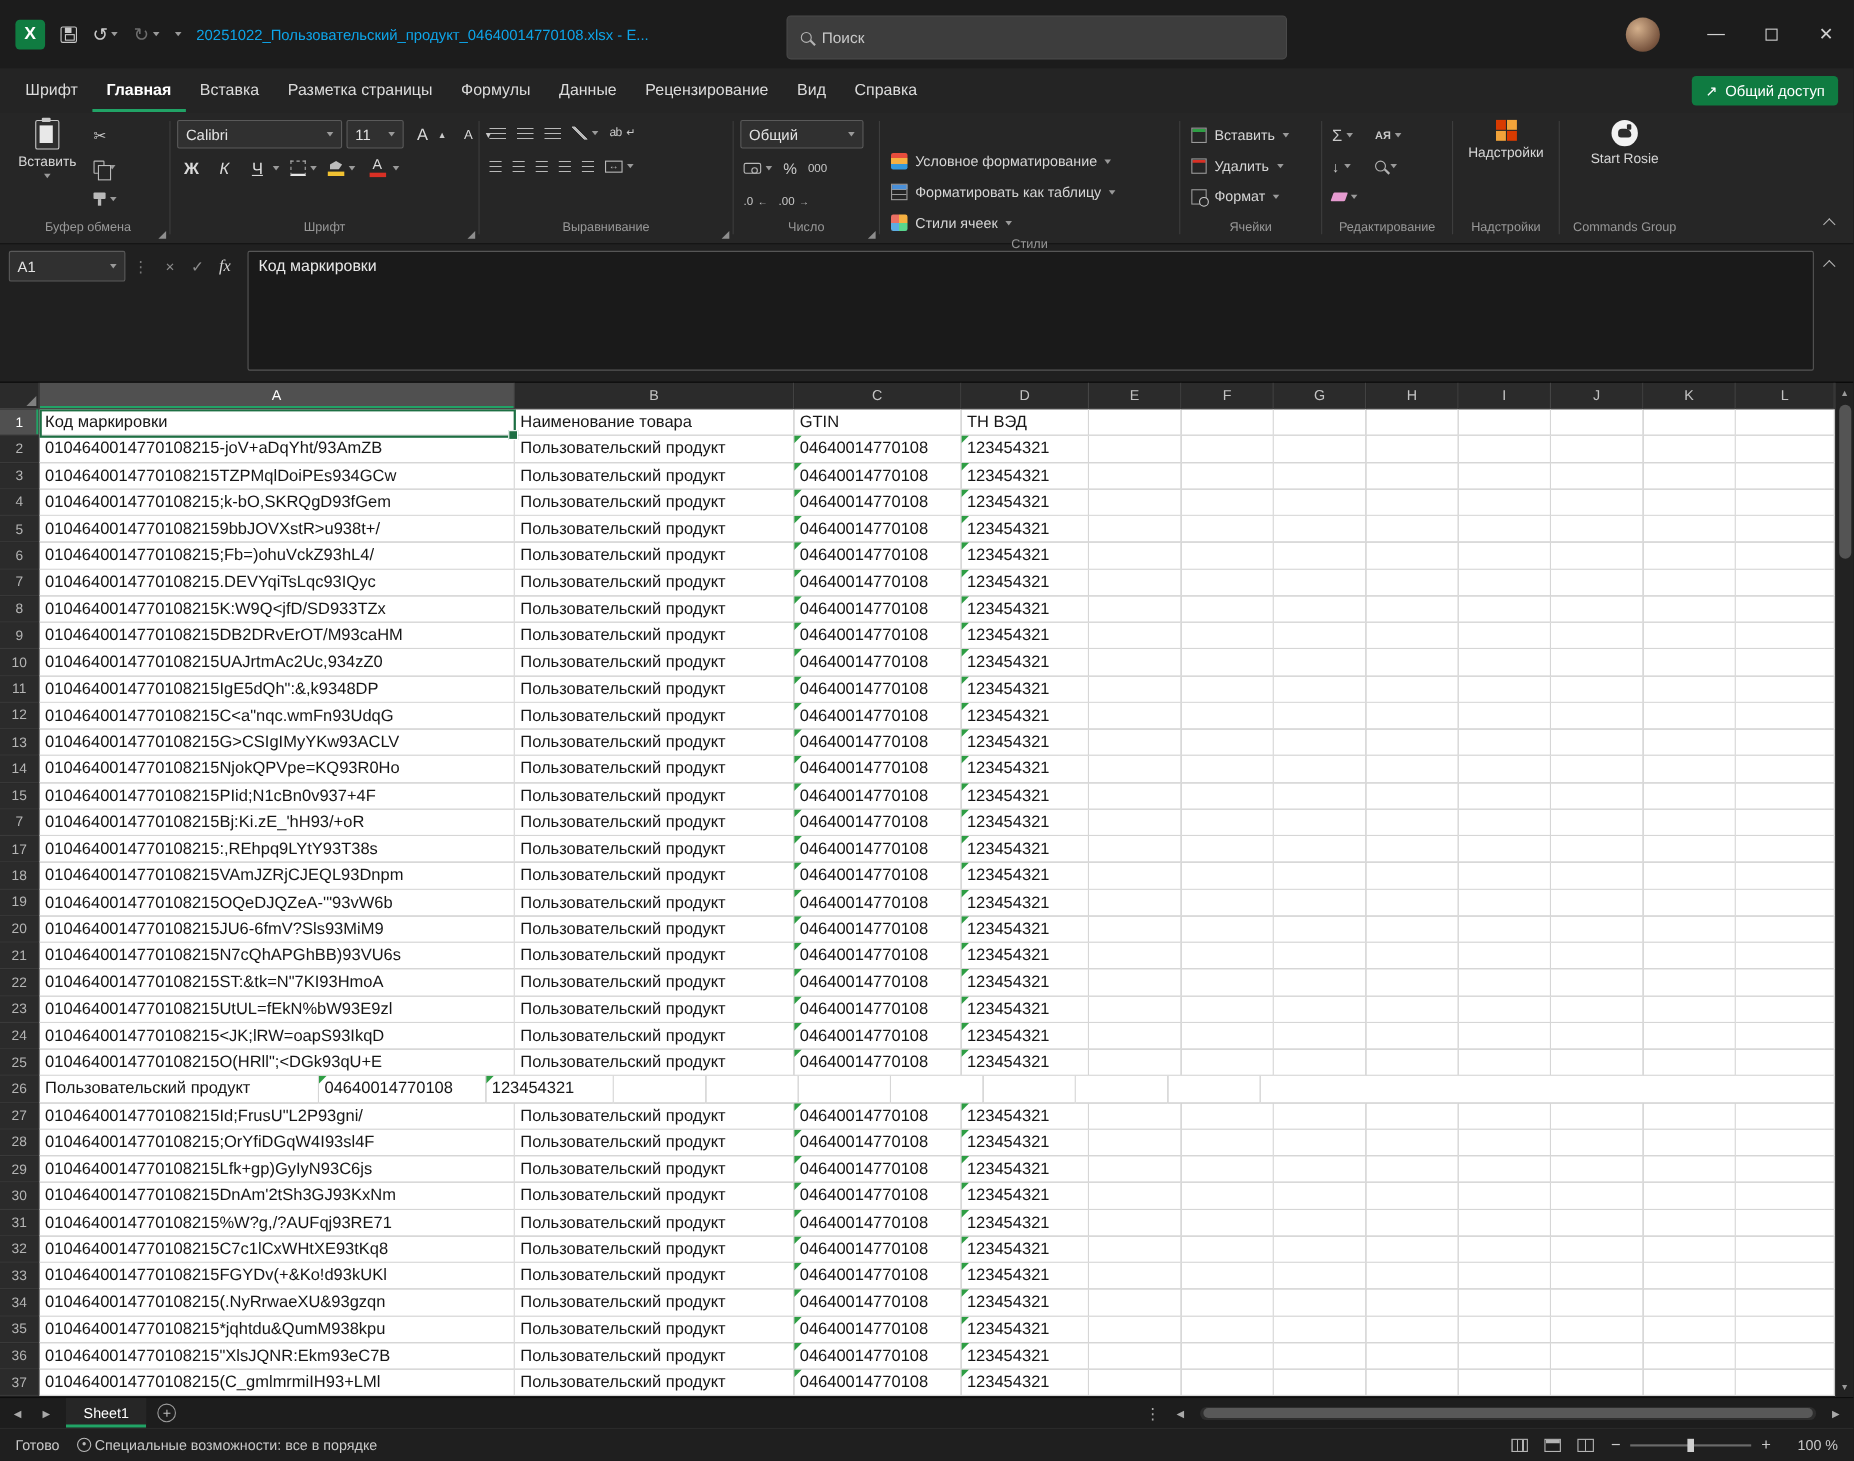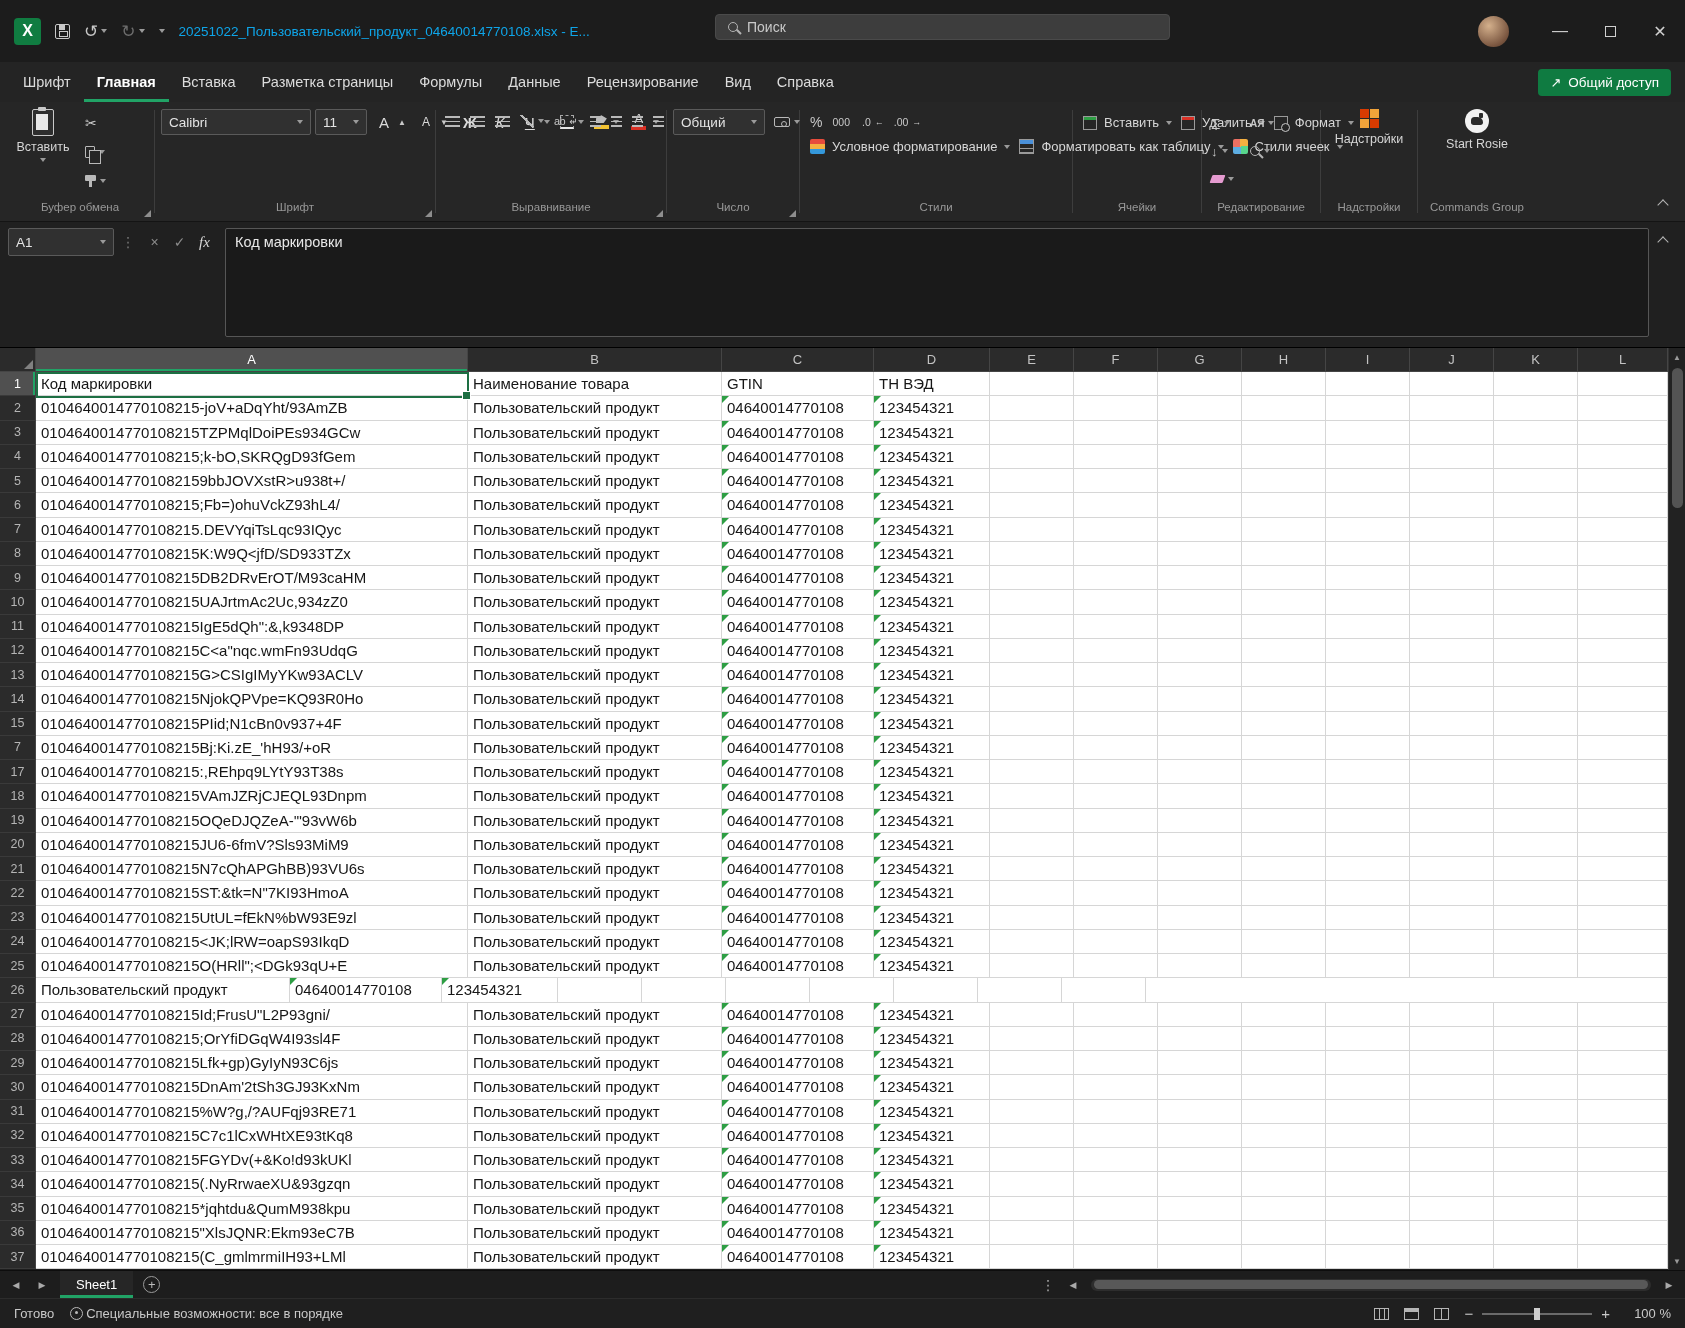--- a/index.html
+++ b/index.html
@@ -14,21 +14,21 @@
     display:flex; align-items:center; justify-content:center; font-size:16px; }
   .xl-logo::before { content:"X"; }
   .qa-btn { color:#c8c8c8; font-size:17px; display:flex; align-items:center; gap:3px; }
   .qa-btn.dim { color:#6d6d6d; }
   .ic-save { width:15px; height:15px; border:1.5px solid #c8c8c8; border-radius:2px; position:relative; }
   .ic-save::before { content:''; position:absolute; left:3px; top:0; width:6px; height:5px; background:#c8c8c8; }
   .ic-save::after { content:''; position:absolute; left:2.5px; bottom:1px; width:7px; height:4px; border:1px solid #c8c8c8; }
   .dd { width:0; height:0; border-left:3.5px solid transparent; border-right:3.5px solid transparent;
     border-top:4px solid #9a9a9a; display:inline-block; flex:0 0 auto; }
   .filename { color:#0ea5e9; font-size:13.5px; margin-left:14px; white-space:nowrap; }
-  .searchbox { position:absolute; left:715px; top:14px; width:455px; height:26px; background:#3d3d3d;
+  .searchbox { position:absolute; left:715px; top:14px; width:455px; height:40px; background:#3d3d3d;
     border:1px solid #4a4a4a; border-radius:4px; display:flex; align-items:center; gap:9px; padding:0 12px; color:#c9c9c9; font-size:14px; }
   .ic-mag { width:10px; height:10px; border:1.6px solid #b3b3b3; border-radius:50%; position:relative; flex:0 0 auto; }
   .ic-mag::after { content:''; position:absolute; width:6px; height:1.6px; background:#b3b3b3; transform:rotate(45deg); right:-5px; bottom:-2px; }
   .tb-right { margin-left:auto; display:flex; align-items:center; height:100%; }
   .avatar { width:31px; height:31px; border-radius:50%; margin-right:26px;
     background:radial-gradient(circle at 35% 32%, #d4b08c, #7a5640 70%, #4a3326); }
   .winbtn { width:50px; height:100%; display:flex; align-items:center; justify-content:center; color:#d0d0d0; font-size:16px; }
   .ic-max { width:11px; height:11px; border:1.2px solid #d0d0d0; }
 
   
@@ -51,21 +51,21 @@
   .ic-clipboard { width:22px; height:27px; border:1.6px solid #c9c9c9; border-radius:2px; position:relative; background:#2e2e2e; }
   .ic-clipboard::before { content:''; position:absolute; left:5px; top:-3px; width:8px; height:4px; background:#c9c9c9; border-radius:1px; }
   .ic-clipboard::after { content:''; position:absolute; left:3px; top:4px; width:12px; height:16px; background:#e8e8e8; }
   .smallcol { display:flex; flex-direction:column; gap:5px; margin-left:8px; padding-top:2px; }
   .rbtn { height:24px; display:flex; align-items:center; gap:4px; color:#c9c9c9; font-size:14px; padding:0 3px; border-radius:3px; }
   .ic-copy { position:relative; width:10px; height:12px; border:1px solid #b9b9b9; border-radius:1px; }
   .ic-copy::before { content:''; position:absolute; left:2.5px; top:2.5px; width:10px; height:12px; border:1px solid #b9b9b9; background:#262626; }
   .ic-brush { width:11px; height:6px; background:#b9b9b9; border-radius:1px; position:relative; margin-bottom:6px; }
   .ic-brush::after { content:''; position:absolute; left:4px; top:6px; width:2.5px; height:6px; background:#b9b9b9; }
   .rowline { display:flex; align-items:center; gap:4px; }
-  .fontcol { display:flex; gap:6px; }
+  .fontcol { display:flex; flex-direction:column; gap:6px; }
   .combo { display:flex; align-items:center; gap:6px; border:1px solid #5a5a5a; background:#303030; color:#e3e3e3;
     height:26px; padding:0 7px; font-size:13.5px; border-radius:2px; }
   .combo .dd { margin-left:auto; }
   .fmt-letter { font-size:15px; color:#dadada; width:20px; text-align:center; }
   .fmt-letter.b { font-weight:bold; }
   .fmt-letter.i { font-style:italic; }
   .fmt-letter.u { text-decoration:underline; }
   .ic-borders { width:14px; height:14px; border:1px dashed #a9a9a9; border-bottom:2px solid #e6e6e6; }
   .colorchip { display:flex; flex-direction:column; align-items:center; gap:2px; }
   .ic-bucket { width:11px; height:8px; background:#bdbdbd; clip-path:polygon(0 40%, 50% 0, 100% 40%, 70% 100%, 0 100%); }
@@ -360,21 +360,21 @@
         </div>
       </div>
       <div class="rg-label">Выравнивание</div>
       <div class="launcher"></div>
     </div>
     <div class="rsep"></div>
 
     <div class="rgroup" style="width:132px;">
       <div class="rg-body">
         <div class="fontcol">
-          <div class="combo" style="width:92px;">
+          <div class="combo" style="width:112px;">
             <span>Общий</span>
               <span class="dd"></span>
           </div>
           <div class="rowline">
             <div class="rbtn">
                 <span class="ic-money"></span>
                 <span class="dd"></span>
               </div>
             <div class="rbtn">
                 <span>%</span>

